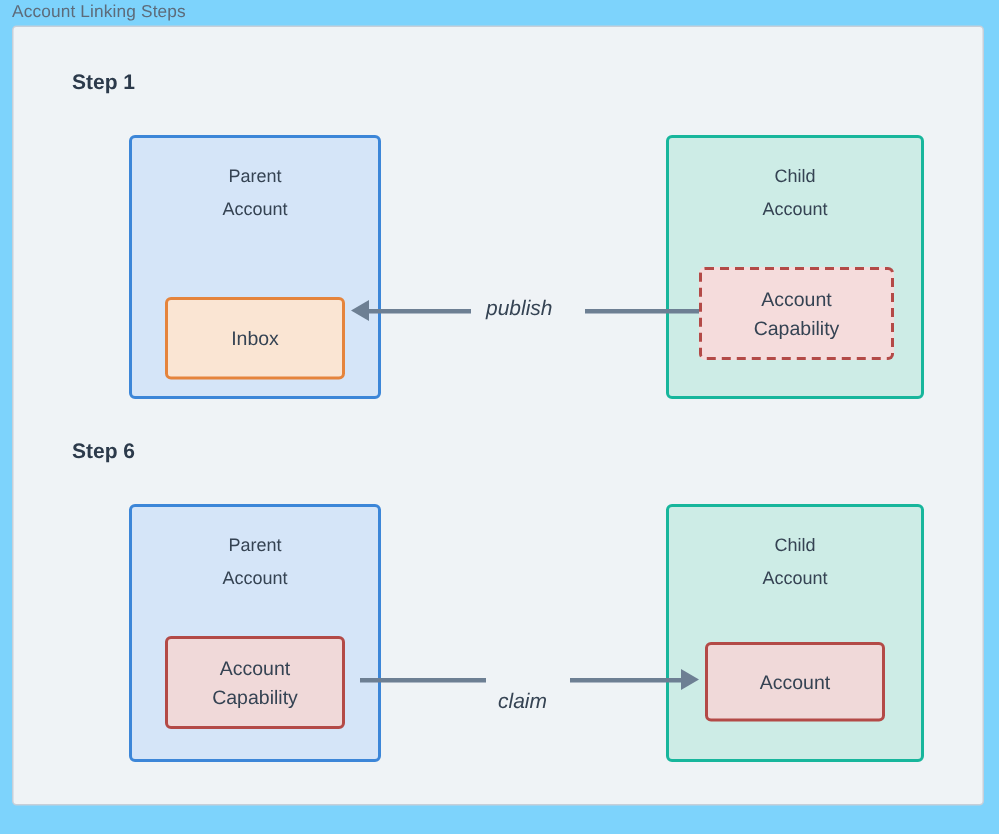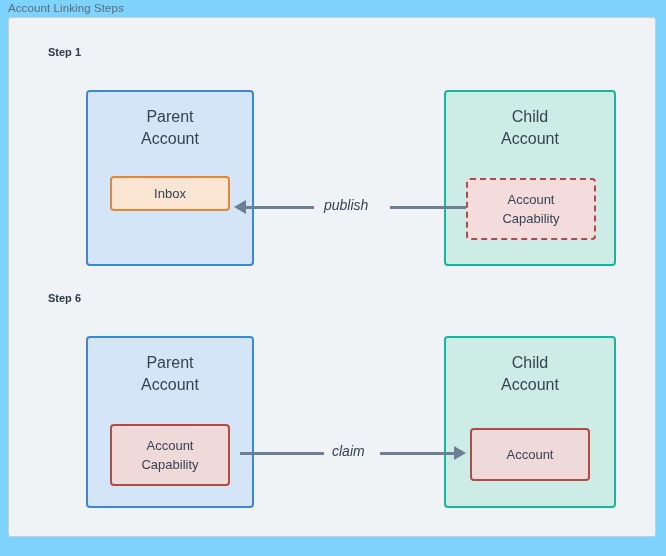--- a/index.html
+++ b/index.html
@@ -34,21 +34,21 @@
     height: 520px;
     box-sizing: border-box;
     border: 1px solid #c6cfd9;
     border-radius: 3px;
     background: #eff3f6;
   }
 
   
   .step-label {
     position: absolute;
-    font-size: 11px;
+    font-size: 14px;
     font-weight: bold;
     color: #2c3a4b;
     white-space: nowrap;
   }
   .step1-label { left: 48px; top: 46px; }
   .step2-label { left: 48px; top: 292px; }
 
   
   .acct {
     position: absolute;
@@ -62,21 +62,21 @@
   .acct-child {
     background: #cdece6;
     border: 2px solid #17b69c;
   }
   .acct-title {
     position: absolute;
     left: 0;
     right: 0;
     top: 14px;
     text-align: center;
-    font-size: 16px;
+    font-size: 12px;
     line-height: 22px;
     color: #354353;
     white-space: pre-line;
   }
 
   
   .p1 { left: 86px;  top: 90px;  width: 168px; height: 176px; }
   .c1 { left: 444px; top: 90px;  width: 172px; height: 176px; }
   
   .p2 { left: 86px;  top: 336px; width: 168px; height: 172px; }
@@ -103,21 +103,21 @@
   .res-cap-dashed {
     background: #f5dcdc;
     border: 2px dashed #b34a47;
   }
   .res-cap-solid {
     background: #f0d9d9;
     border: 2px solid #b34a47;
   }
 
   
-  .inbox1    { left: 110px; top: 176px; width: 120px; height: 35px; }
+  .inbox1    { left: 110px; top: 198px; width: 120px; height: 55px; }
   .capdash1  { left: 466px; top: 178px; width: 130px; height: 62px; }
   .capsolid2 { left: 110px; top: 424px; width: 120px; height: 62px; }
   .acct2     { left: 470px; top: 428px; width: 120px; height: 53px; }
 
   
   .arrow-line {
     position: absolute;
     height: 3px;
     background: #6d7f93;
   }
@@ -143,21 +143,21 @@
   
   .a1-line-a { left: 246px; top: 206px; width: 68px; }
   .a1-line-b { left: 390px; top: 206px; width: 76px; }
   .a1-head   { left: 234px; top: 200px; }
   .a1-label  { left: 318px; top: 197px; }
 
   
   .a2-line-a { left: 240px; top: 452px; width: 84px; }
   .a2-line-b { left: 380px; top: 452px; width: 74px; }
   .a2-head   { left: 454px; top: 446px; }
-  .a2-label  { left: 326px; top: 443px; }
+  .a2-label  { left: 326px; top: 459px; }
 </style>
 </head>
 <body>
 
 <div id="page">
 
   <div class="frame-title">Account Linking Steps</div>
 
   <div class="frame"></div>
 

